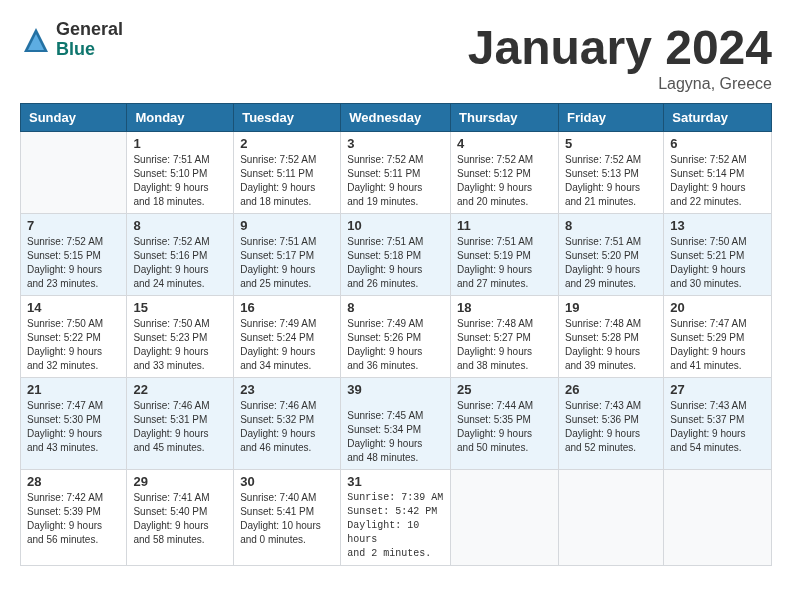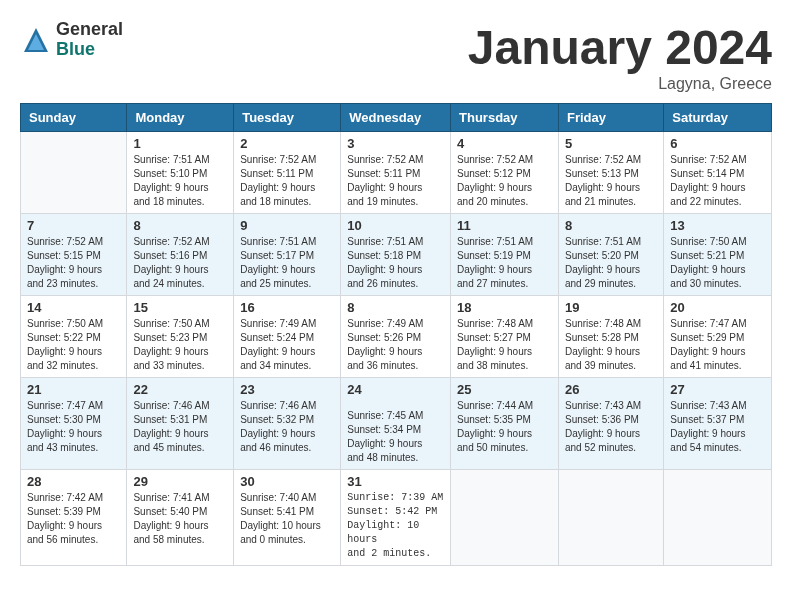--- a/index.html
+++ b/index.html
@@ -284,21 +284,21 @@
 and 45 minutes.</div>
         </td>
         <td>
           <span class="day-number">23</span>
           <div class="day-info" style="white-space: pre-line;">Sunrise: 7:46 AM
 Sunset: 5:32 PM
 Daylight: 9 hours
 and 46 minutes.</div>
         </td>
         <td>
-          <span class="day-number">24</span>
+          <span class="day-number">39</span>
           <div class="day-info" style="white-space: pre-line; margin-top: 12px;">Sunrise: 7:45 AM
 Sunset: 5:34 PM
 Daylight: 9 hours
 and 48 minutes.</div>
         </td>
         <td>
           <span class="day-number">25</span>
           <div class="day-info" style="white-space: pre-line;">Sunrise: 7:44 AM
 Sunset: 5:35 PM
 Daylight: 9 hours

